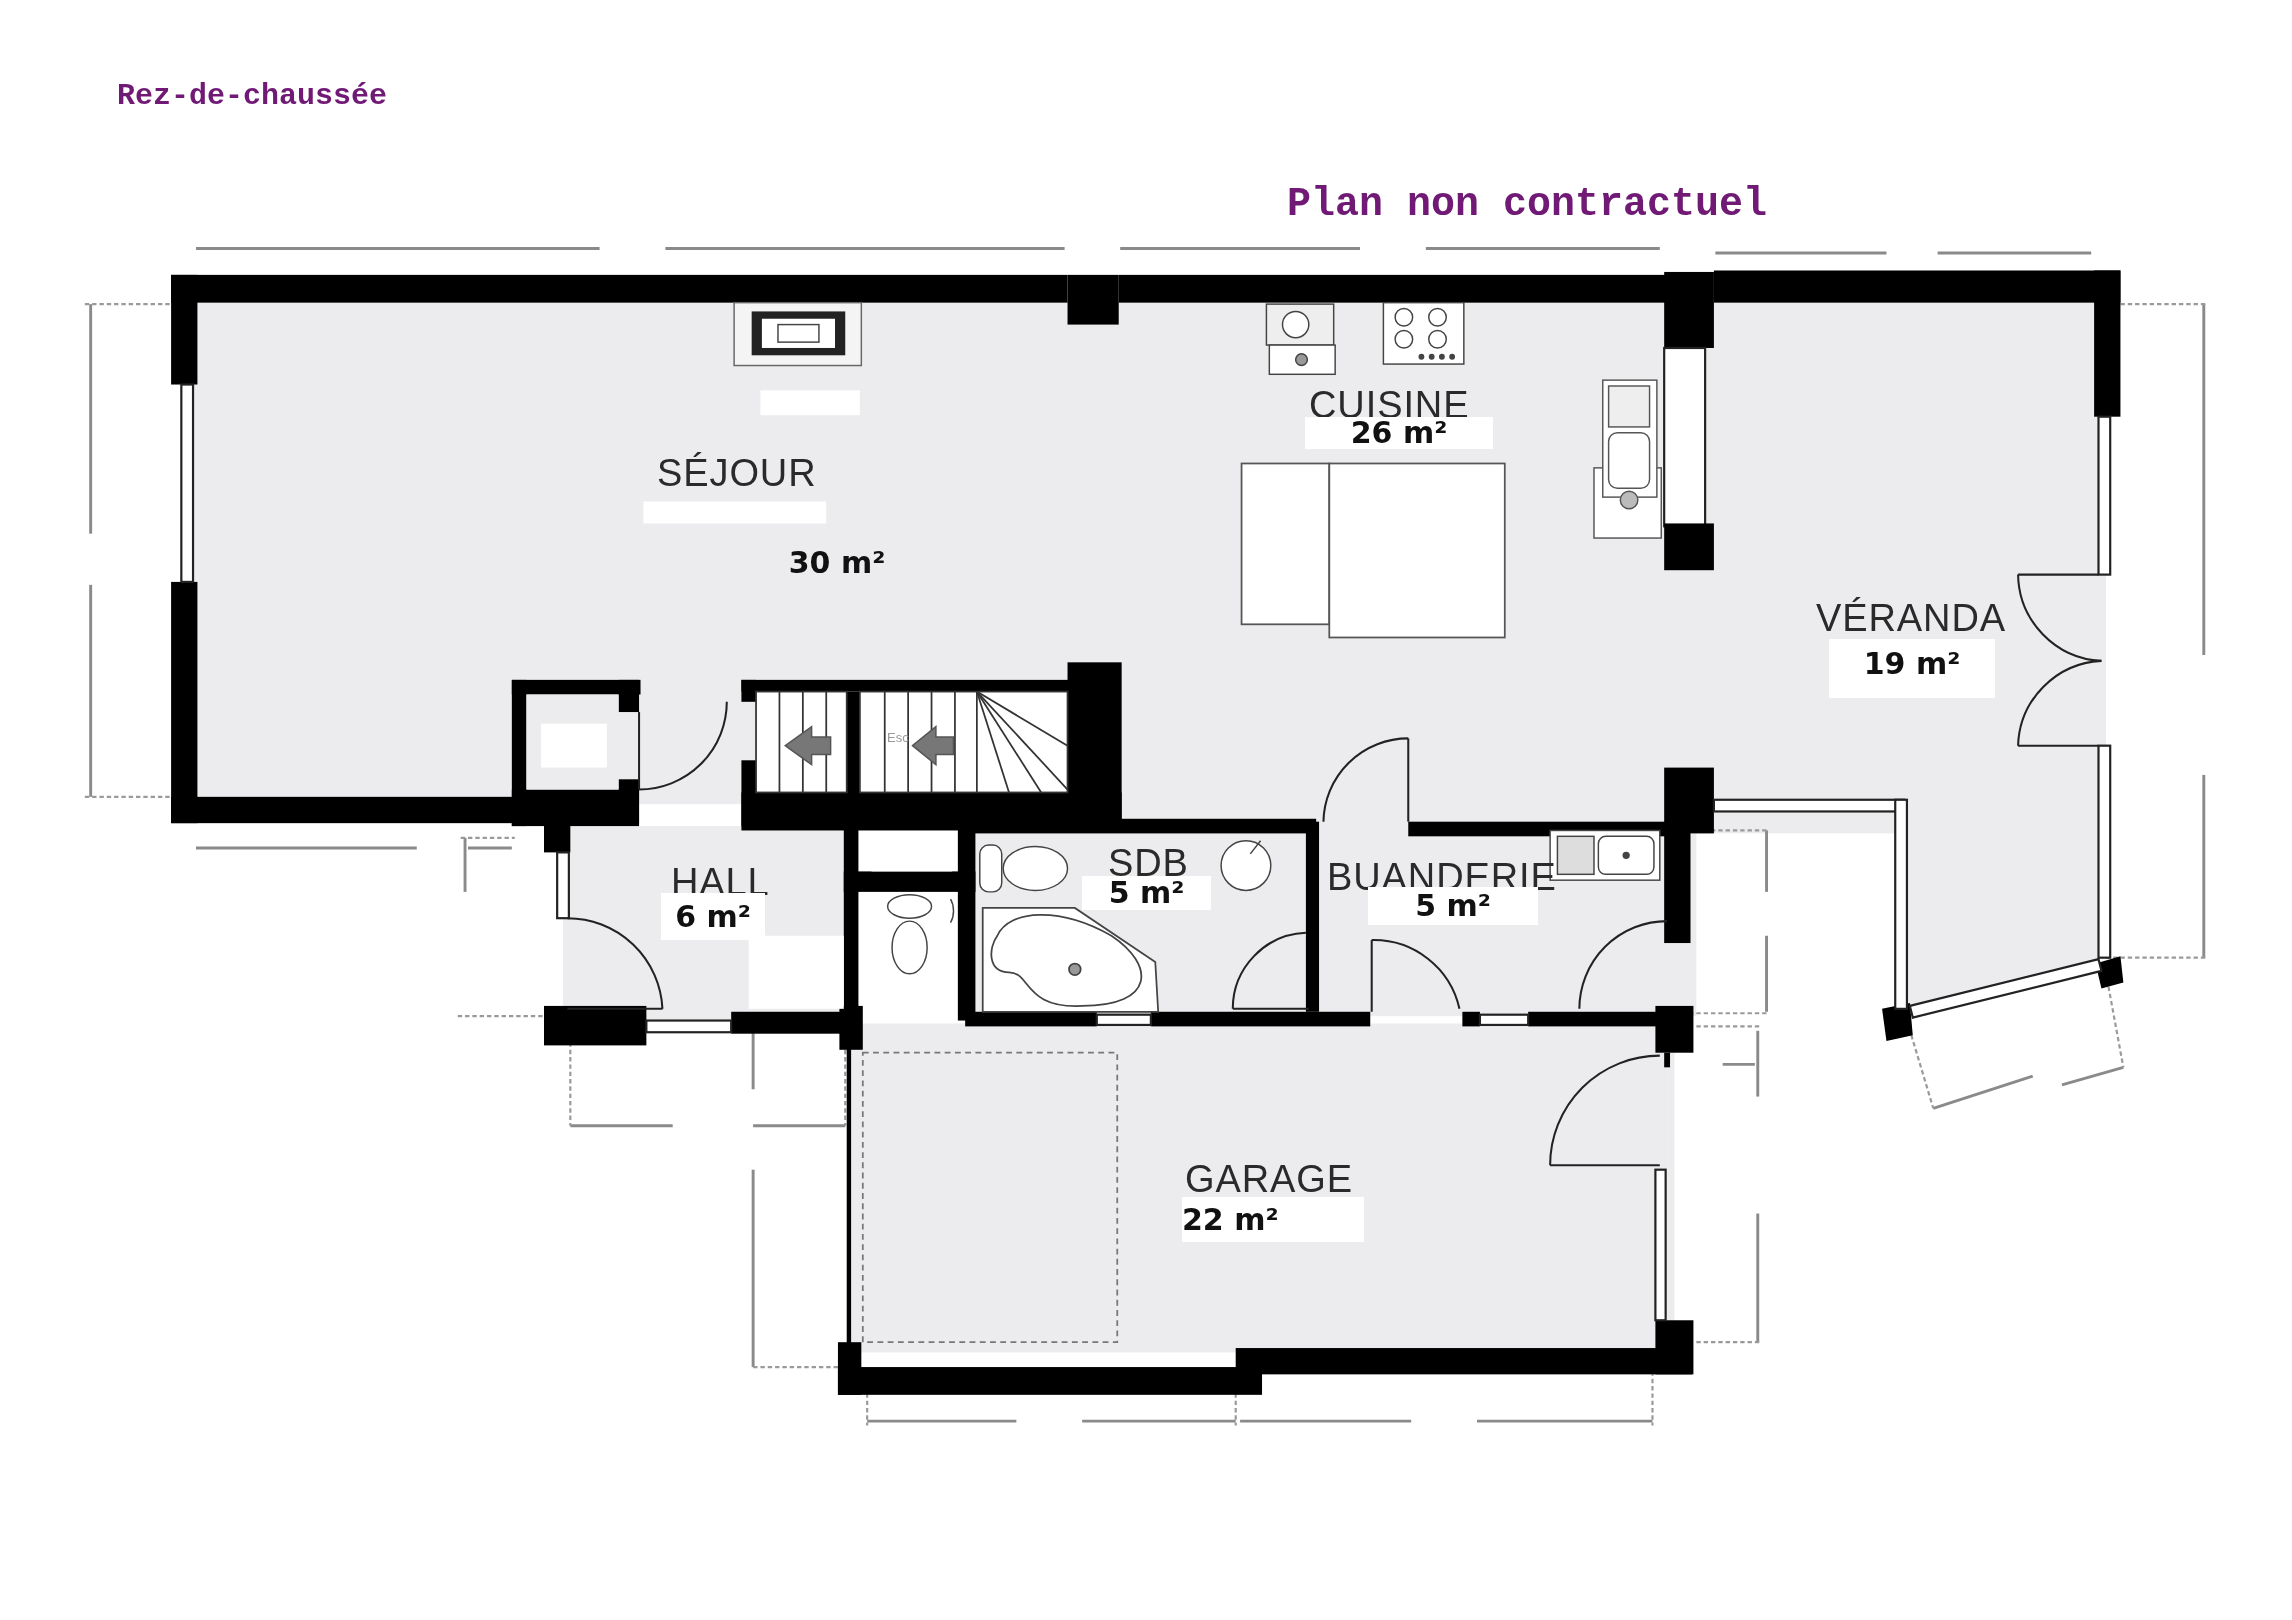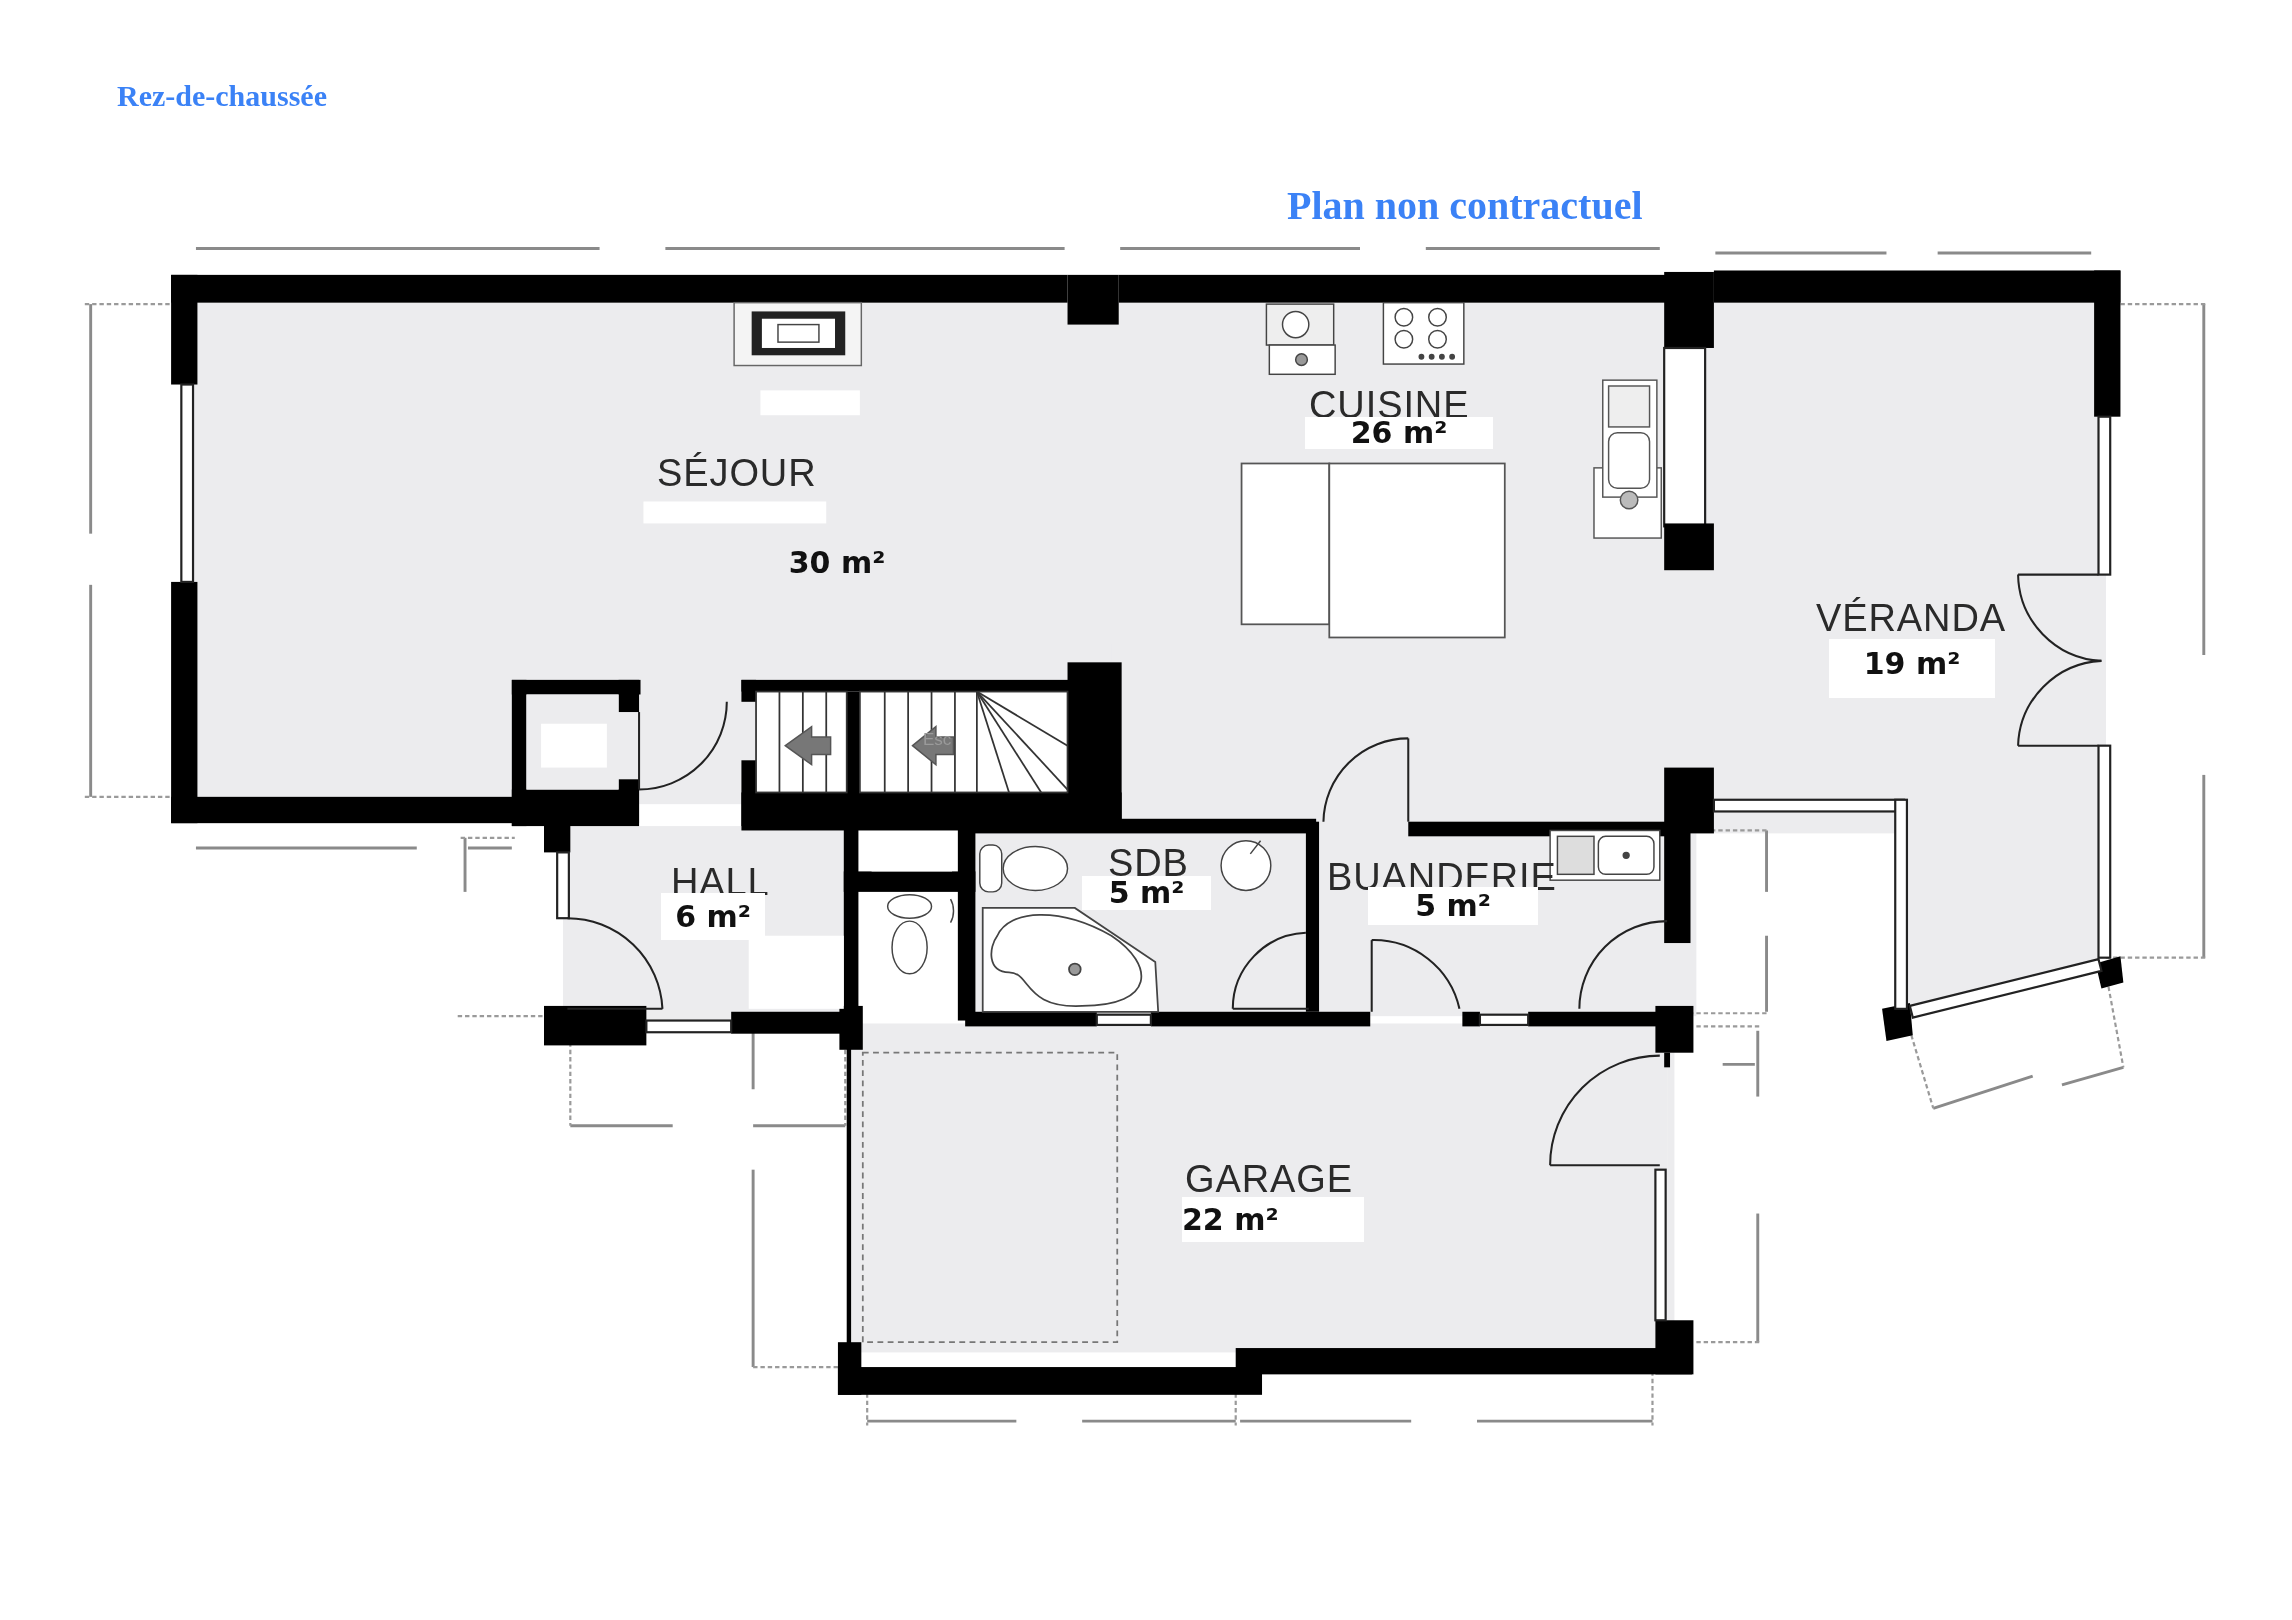--- a/index.html
+++ b/index.html
@@ -1,21 +1,21 @@
 <!DOCTYPE html>
 <html style="font-size:14.3px"><head>
 <meta charset="utf-8">
 <style>
   html,body{margin:0;padding:0;background:#ffffff;}
   #stage{position:relative;width:2293px;height:1620px;overflow:hidden;background:#ffffff;font-family:"Liberation Sans","DejaVu Sans",sans-serif;}
   #plan{position:absolute;left:0;top:0;width:2293px;height:1620px;}
-  .title{position:absolute;font-family:Liberation Serif, serif;font-weight:bold;color:#3b82f6;white-space:nowrap;}
+  .title{position:absolute;font-family:Liberation Mono, monospace;font-weight:bold;color:#701a75;white-space:nowrap;}
   .room-name{position:absolute;font-family:"Liberation Sans","DejaVu Sans",sans-serif;font-size:38px;color:#2a2a2a;letter-spacing:0.9px;white-space:nowrap;}
   .room-area{position:absolute;font-family:"DejaVu Sans","Liberation Sans",sans-serif;font-weight:bold;font-size:30px;color:#111;background:#ffffff;text-align:center;white-space:nowrap;line-height:45px;height:45px;}
-  .stair-label{position:absolute;font-family:"Liberation Sans",sans-serif;font-size:17px;color:#9a9a9a;white-space:nowrap;padding-left:36px;}
+  .stair-label{position:absolute;font-family:"Liberation Sans",sans-serif;font-size:13px;color:#9a9a9a;white-space:nowrap;}
 </style>
 </head>
 <body>
 
 <div id="stage">
 
   <svg id="plan" viewBox="0 0 1568 1108" preserveAspectRatio="none" xmlns="http://www.w3.org/2000/svg">
 
     <g fill="#ececee">
       <rect x="130" y="205" width="1310" height="345"></rect>

